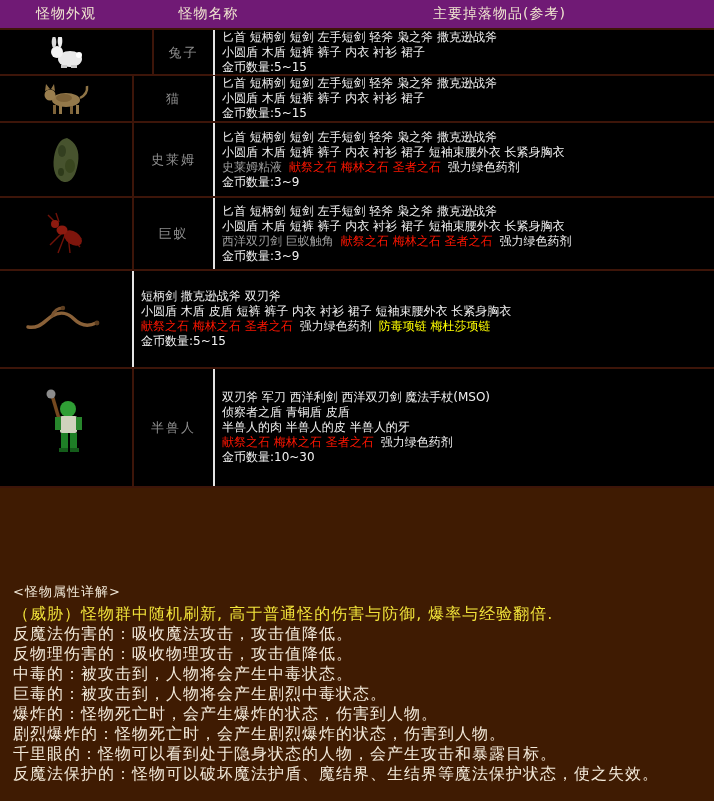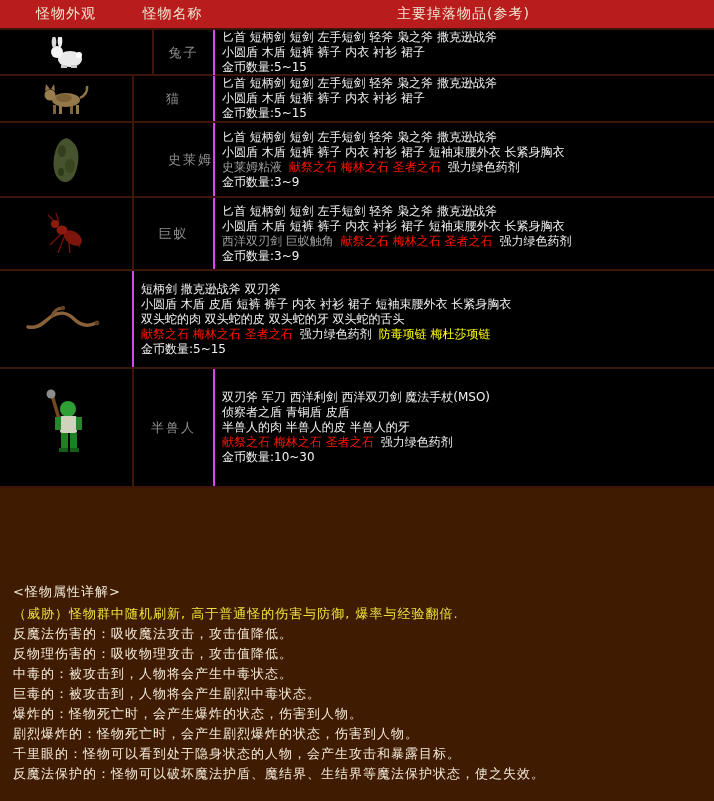--- a/index.html
+++ b/index.html
@@ -22,38 +22,38 @@
     border-top:2px solid #3D1509;background:#000;
   }
   .cell{min-width:0;}
   .c-img{display:flex;align-items:center;justify-content:center;}
   .c-name{
     border-left:2px solid #3D1509;
     display:flex;align-items:center;justify-content:center;
     font-size:13px;color:#8E8E8E;letter-spacing:2px;text-align:center;
   }
   .c-drops{
-    border-left:2px solid #d946ef;
+    border-left:2px solid #e5e5e5;
     display:flex;flex-direction:column;justify-content:center;
     padding-left:7px;
   }
   .dline{font-size:12px;line-height:15px;white-space:nowrap;color:#F0F0F0;}
   .seg{margin-right:7px;}
   .sprite{display:inline-block;line-height:0;}
   .notes{padding:95px 0 0 13px;}
   .notes-title{font-size:13px;color:#F2E9D9;letter-spacing:1px;}
-  .nline{margin-top:6px;font-size:13px;line-height:14px;letter-spacing:1px;white-space:nowrap;}
+  .nline{margin-top:6px;font-size:16px;line-height:14px;letter-spacing:1px;white-space:nowrap;}
 </style>
 </head>
 <body style="background: rgb(63, 27, 2);">
 
 <div class="page">
 
   <div class="table">
-    <div class="thead" style="background: #b91c1c;">
+    <div class="thead" style="background: #701a75; gap: 36px;">
       <div class="th" style="color: rgb(240, 230, 208);">怪物外观</div>
       <div class="th" style="color: rgb(240, 230, 208);">怪物名称</div>
       <div class="th" style="color: rgb(240, 230, 208); text-align: right;">主要掉落物品(参考)</div>
     </div>
     <div id="rows">
         <div class="trow" style="height: 44px; background: rgb(0, 0, 0);">
           <div class="cell c-img">
             <span class="sprite"><svg width="40" height="32" viewBox="0 0 40 32">
                 <ellipse cx="24" cy="22" rx="12" ry="8" fill="#e9e9e9"></ellipse>
                 <ellipse cx="33" cy="18" rx="3" ry="3" fill="#ffffff"></ellipse>
@@ -99,21 +99,21 @@
         </div>
         <div class="trow" style="height: 73px; background: rgb(0, 0, 0);">
           <div class="cell c-img">
             <span class="sprite"><svg width="34" height="48" viewBox="0 0 34 48">
                 <path d="M18,2 C27,6 31,15 29,27 C27,40 22,47 15,46 C7,44 3,34 5,21 C7,10 11,3 18,2 Z" fill="#47532e"></path>
                 <ellipse cx="13" cy="15" rx="4" ry="6" fill="#333f20"></ellipse>
                 <ellipse cx="21" cy="30" rx="5" ry="7" fill="#39461f"></ellipse>
                 <ellipse cx="12" cy="36" rx="3" ry="4" fill="#2e3a1a"></ellipse>
               </svg></span>
           </div>
-          <div class="cell c-name" style="color: rgb(142, 142, 142); justify-content: flex-end;">
+          <div class="cell c-name" style="color: rgb(142, 142, 142);">
             <span>史莱姆</span>
           </div>
           <div class="cell c-drops">
             <div class="dline"><span class="seg" style="color: rgb(240, 240, 240);">匕首 短柄剑 短剑 左手短剑 轻斧 枭之斧 撒克逊战斧</span></div>
             <div class="dline"><span class="seg" style="color: rgb(240, 240, 240);">小圆盾 木盾 短裤 裤子 内衣 衬衫 裙子 短袖束腰外衣 长紧身胸衣</span></div>
             <div class="dline"><span class="seg" style="color: rgb(158, 158, 158);">史莱姆粘液</span><span class="seg" style="color: rgb(255, 21, 0);">献祭之石 梅林之石 圣者之石</span><span class="seg" style="color: rgb(240, 240, 240);">强力绿色药剂</span></div>
             <div class="dline"><span class="seg" style="color: rgb(240, 240, 240);">金币数量:3~9</span></div>
           </div>
         </div>
         <div class="trow" style="height: 71px; background: rgb(0, 0, 0);">
@@ -147,21 +147,20 @@
             <span class="sprite"><svg width="84" height="32" viewBox="0 0 84 32">
                 <path d="M4,24 C16,26 20,18 28,13 C36,8 44,10 50,16 C56,22 64,24 72,20" stroke="#8a6138" stroke-width="3.5" fill="none" stroke-linecap="round"></path>
                 <path d="M28,13 C30,8 34,5 39,5" stroke="#7a5430" stroke-width="3" fill="none" stroke-linecap="round"></path>
                 <circle cx="39" cy="5" r="2.2" fill="#5d3e20"></circle>
                 <circle cx="73" cy="20" r="2.4" fill="#5d3e20"></circle>
               </svg></span>
           </div>
           <div class="cell c-drops">
             <div class="dline"><span class="seg" style="color: rgb(240, 240, 240);">短柄剑 撒克逊战斧 双刃斧</span></div>
             <div class="dline"><span class="seg" style="color: rgb(240, 240, 240);">小圆盾 木盾 皮盾 短裤 裤子 内衣 衬衫 裙子 短袖束腰外衣 长紧身胸衣</span></div>
-            <div class="dline"><span class="seg" style="color: rgb(240, 240, 240);">双头蛇的肉 双头蛇的皮 双头蛇的牙 双头蛇的舌头</span></div>
             <div class="dline"><span class="seg" style="color: rgb(255, 21, 0);">献祭之石 梅林之石 圣者之石</span><span class="seg" style="color: rgb(240, 240, 240);">强力绿色药剂</span><span class="seg" style="color: rgb(255, 255, 0);">防毒项链 梅杜莎项链</span></div>
             <div class="dline"><span class="seg" style="color: rgb(240, 240, 240);">金币数量:5~15</span></div>
           </div>
         </div>
         <div class="trow" style="height: 117px; background: rgb(0, 0, 0);">
           <div class="cell c-img">
             <span class="sprite"><svg width="56" height="82" viewBox="0 0 56 82">
                 <line x1="14" y1="8" x2="24" y2="42" stroke="#74481f" stroke-width="3.5"></line>
                 <circle cx="13" cy="7" r="4.5" fill="#8c8c8c"></circle>
                 <circle cx="30" cy="22" r="8" fill="#2f9e35"></circle>

